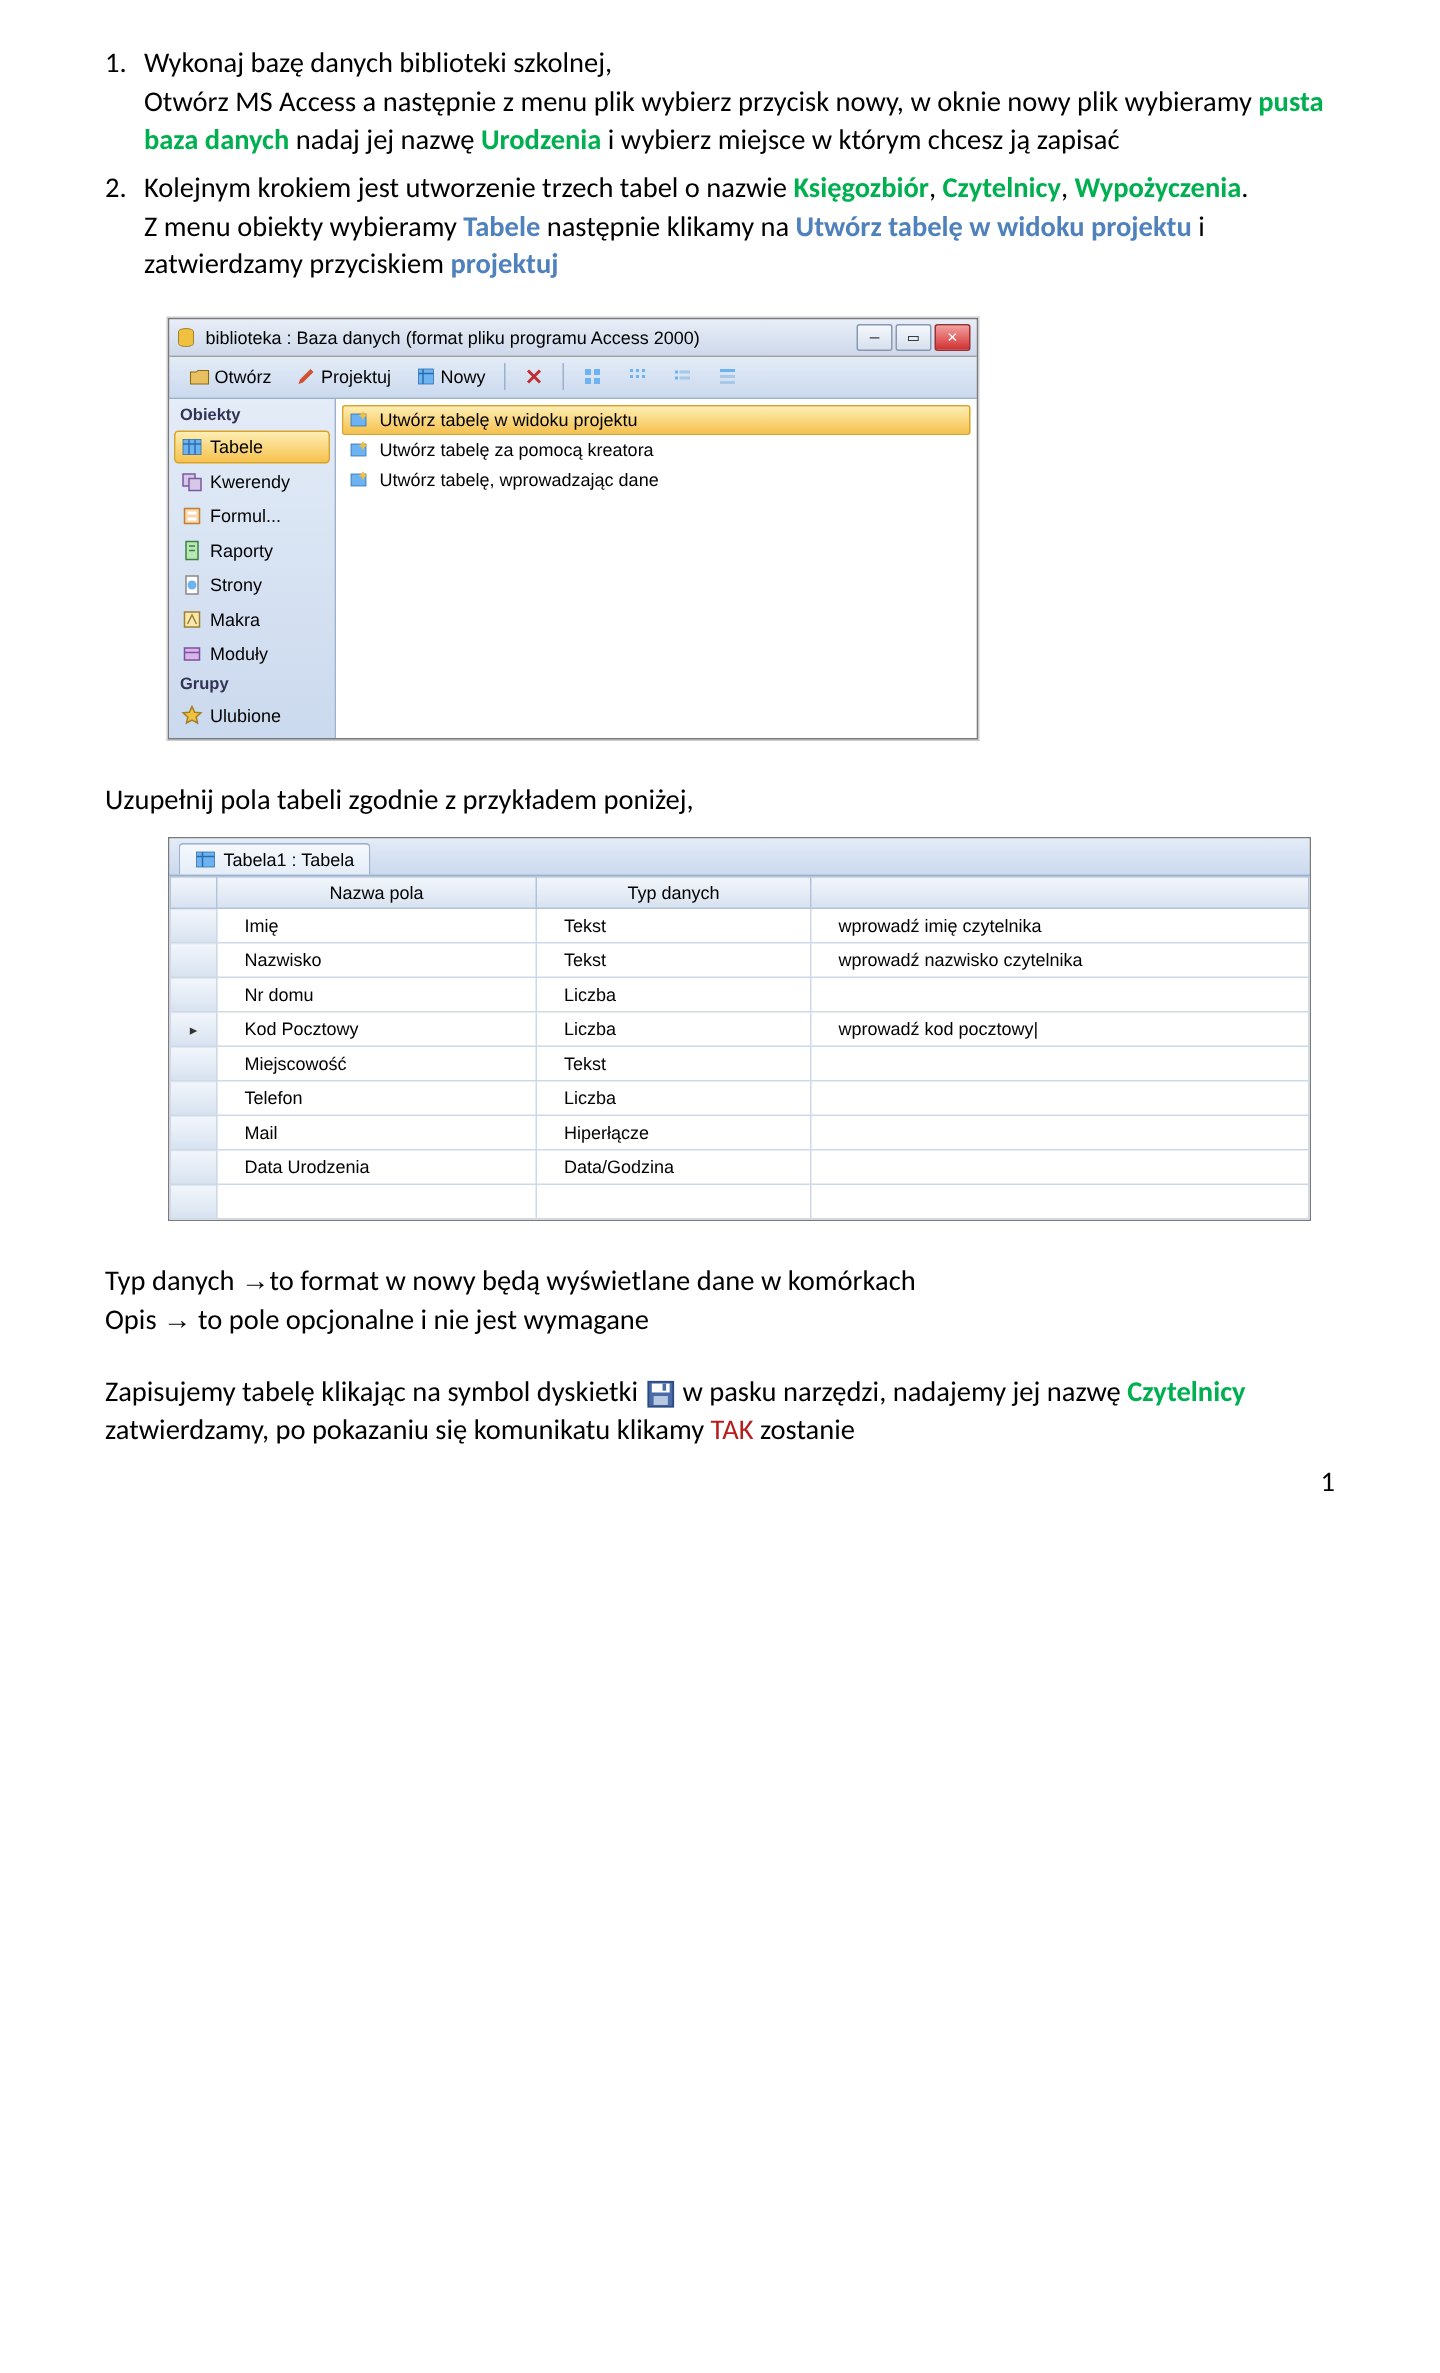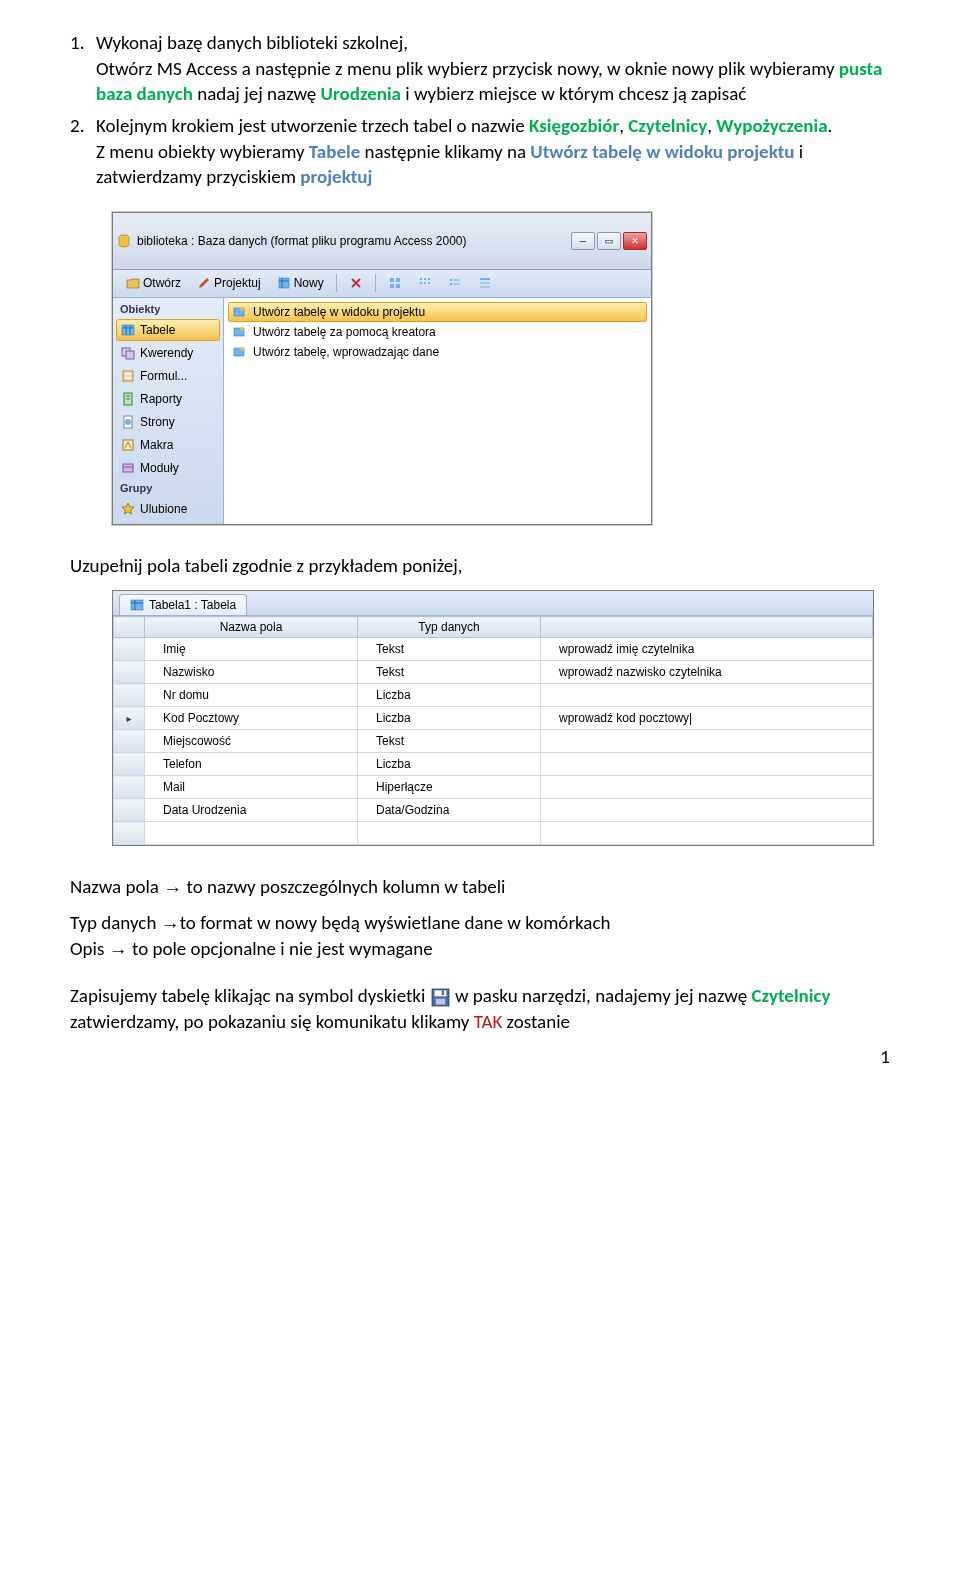--- a/index.html
+++ b/index.html
@@ -8,21 +8,21 @@
 ol.main>li{margin-bottom:6px}
 .body-text{font-size:19px;line-height:1.35}
 .body-text .green{color:#00b050;font-weight:bold}
 .body-text .blue{color:#4f81bd;font-weight:bold}
 .item{display:flex}
 .item .idx{flex:0 0 26px;font-size:19px}
 .item .txt{flex:1}
 .img-wrap{margin:22px 0 28px 42px}
 .img-wrap2{margin:12px 0 28px 42px}
 .win1{width:538px;border:1px solid #7a7a7a;font-family:'Segoe UI',Tahoma,sans-serif;font-size:12px;color:#000;background:#e8eef7;box-shadow:0 0 0 1px #ccc}
-.win1 .titlebar{display:flex;align-items:center;background:linear-gradient(#e8eef7,#cdd8ea);border-bottom:1px solid #a0a0a0;height:24px;padding:16px 4px}
+.win1 .titlebar{display:flex;align-items:center;background:linear-gradient(#e8eef7,#cdd8ea);border-bottom:1px solid #a0a0a0;height:24px;padding:0 4px}
 .win1 .titlebar .ticon{width:14px;height:14px;margin-right:6px}
 .win1 .titlebar .ttext{flex:1;font-size:12px;color:#000}
 .win1 .titlebar .wbtns{display:flex;gap:2px}
 .win1 .titlebar .wbtn{width:22px;height:16px;border:1px solid #8a99b2;border-radius:2px;background:linear-gradient(#f5f8fc,#d7e0ee);display:flex;align-items:center;justify-content:center;font-size:9px}
 .win1 .titlebar .wbtn.close{background:linear-gradient(#f3a0a0,#d23030);color:#fff;border-color:#9a3030}
 .win1 .toolbar{display:flex;align-items:center;background:linear-gradient(#e3ecf7,#cbd9ee);border-bottom:1px solid #9db0cc;height:27px;padding:0 6px;gap:2px}
 .win1 .tbtn{display:flex;align-items:center;gap:3px;padding:2px 6px;border:1px solid transparent;border-radius:3px;font-size:12px}
 .win1 .tbtn .ic{width:14px;height:14px}
 .win1 .sep{width:1px;height:18px;background:#9db0cc;margin:0 3px}
 .win1 .content{display:flex;background:#fff}
@@ -325,21 +325,20 @@
                 <td></td>
                 <td></td>
               </tr>
             </tbody>
 </table>
 </div>
 </div>
 </div>
 
 <div class="after">
-<div class="para"><span>Nazwa pola </span><span class="arrow">→</span><span> to nazwy poszczególnych kolumn w tabeli</span></div>
 <div><span>Typ danych </span><span class="arrow">→</span><span>to format w nowy będą wyświetlane dane w komórkach</span></div>
 <div><span>Opis </span><span class="arrow">→</span><span> to pole opcjonalne i nie jest wymagane</span></div>
 <div class="para" style="margin-top:22px">
 <span>Zapisujemy tabelę klikając na symbol dyskietki </span><span class="inline-ic"><svg viewBox="0 0 16 16" width="19" height="19">
             <rect x="1" y="1" width="14" height="14" fill="#4a6aa8" stroke="#2a4a80"></rect>
             <rect x="3" y="2" width="10" height="5" fill="#fff"></rect>
             <rect x="4" y="9" width="8" height="5" fill="#b8c8e0"></rect>
             <rect x="9" y="2" width="2" height="4" fill="#4a6aa8"></rect>
           </svg></span><span> w pasku narzędzi, nadajemy jej nazwę </span><span class="green" style="font-weight:bold;color:#00b050">Czytelnicy</span><span> zatwierdzamy, po pokazaniu się komunikatu klikamy </span><span class="green" style="font-weight:normal;color:#b91c1c">TAK</span><span> zostanie</span>
 </div>

